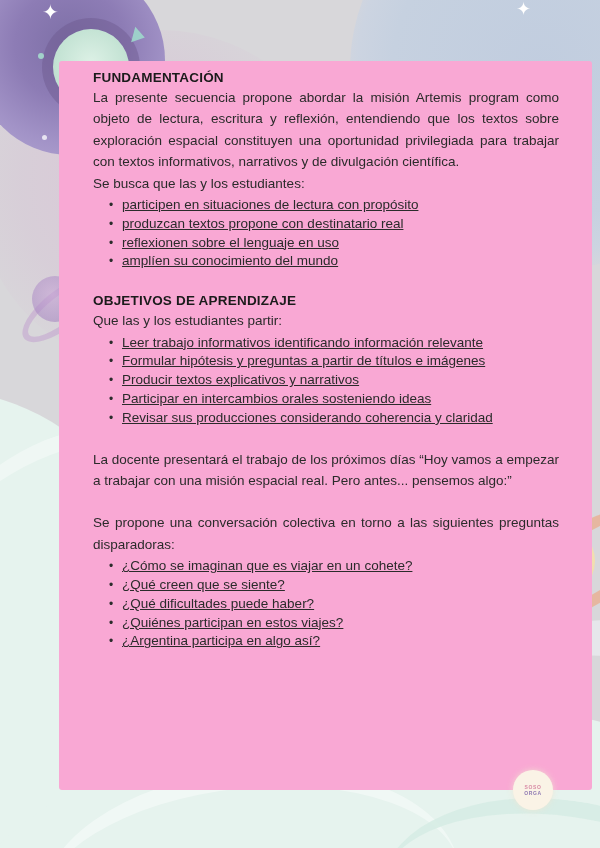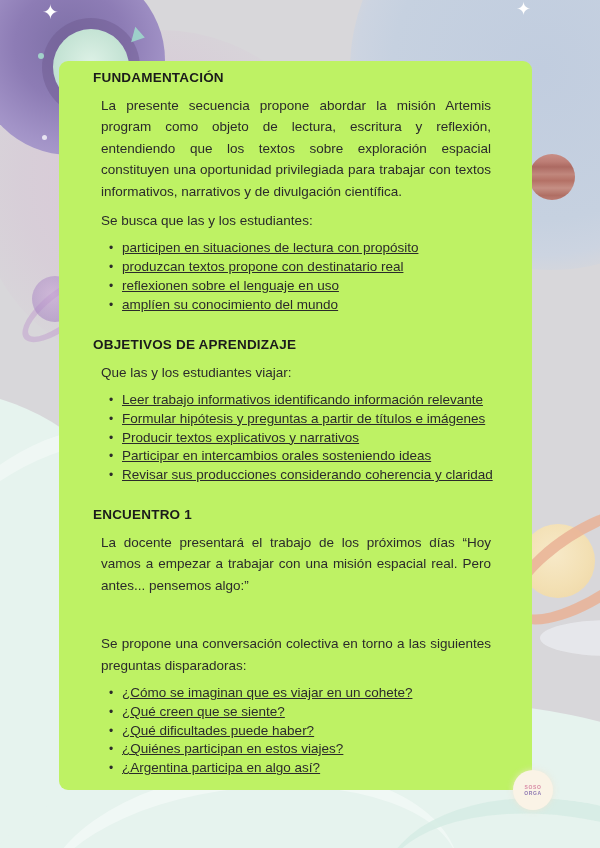--- a/index.html
+++ b/index.html
@@ -38,25 +38,25 @@
   .mint-swirl2{left:40px;top:770px;width:420px;height:220px;border-radius:50%;
     border-top:18px solid rgba(255,255,255,.4);transform:rotate(-6deg);}
   .mint-swirl3{left:380px;top:800px;width:360px;height:200px;border-radius:50%;
     border-top:16px solid rgba(214,236,228,.9);transform:rotate(8deg);}
   .cream-saturn-body{left:521px;top:524px;width:74px;height:74px;border-radius:50%;
     background:radial-gradient(circle at 45% 40%, #f7e9c8 0%, #f3e0b4 55%, #eed6a4 100%);}
   .cream-saturn-ring{left:496px;top:526px;width:160px;height:56px;border-radius:50%;
     border:11px solid #e9b195;transform:rotate(-33deg);opacity:.85;}
 
   
-  .card{left:59px;top:61px;width:473px;height:729px;background:#bef264;border-radius:9px;
+  .card{left:59px;top:61px;width:533px;height:729px;background:#f9a8d4;border-radius:3px;
     box-sizing:border-box;padding:8px 33px 0 34px;color:#2b2b2b;}
   .card h2{margin:0;font-size:13.5px;font-weight:700;letter-spacing:.2px;color:#1b1b1b;line-height:18px;}
   .card .sec{margin-top:21px;}
-  .card p{margin:8px;font-size:13.5px;line-height:21.4px;text-align:justify;}
+  .card p{margin:0;font-size:13.5px;line-height:21.4px;text-align:justify;}
   .card ul{margin:2px 0 0 0;padding:0 0 0 29px;list-style:none;}
   .card li{position:relative;font-size:13.5px;line-height:18.8px;text-align:justify;text-decoration:underline;}
   .card li::before{content:"\2022";position:absolute;left:-13px;top:0;font-size:12px;color:#2b2b2b;}
   .gap{height:21px;}
 
   
   .badge{left:513px;top:770px;width:40px;height:40px;border-radius:50%;background:#faf3e6;
     display:flex;flex-direction:column;align-items:center;justify-content:center;
     box-shadow:0 0 6px rgba(240,230,210,.8);}
   .badge .l1{font-size:5px;font-weight:700;letter-spacing:.6px;color:#d98ca6;line-height:6px;}
@@ -97,32 +97,31 @@
       <ul>
         <li>participen en situaciones de lectura con propósito</li>
         <li>produzcan textos propone con destinatario real</li>
         <li>reflexionen sobre el lenguaje en uso</li>
         <li>amplíen su conocimiento del mundo</li>
       </ul>
     </div>
 
     <div class="sec">
       <h2>OBJETIVOS DE APRENDIZAJE</h2>
-      <p>Que las y los estudiantes viajar:</p>
+      <p>Que las y los estudiantes partir:</p>
       <ul>
         <li>Leer trabajo informativos identificando información relevante</li>
         <li>Formular hipótesis y preguntas a partir de títulos e imágenes</li>
         <li>Producir textos explicativos y narrativos</li>
         <li>Participar en intercambios orales sosteniendo ideas</li>
         <li>Revisar sus producciones considerando coherencia y claridad</li>
       </ul>
     </div>
 
     <div class="sec">
-      <h2>ENCUENTRO 1</h2>
       <p>La docente presentará el trabajo de los próximos días “Hoy vamos a empezar a trabajar con una misión espacial real. Pero antes... pensemos algo:”</p>
       <div class="gap"></div>
       <p>Se propone una conversación colectiva en torno a las siguientes preguntas disparadoras:</p>
       <ul>
         <li>¿Cómo se imaginan que es viajar en un cohete?</li>
         <li>¿Qué creen que se siente?</li>
         <li>¿Qué dificultades puede haber?</li>
         <li>¿Quiénes participan en estos viajes?</li>
         <li>¿Argentina participa en algo así?</li>
       </ul>

